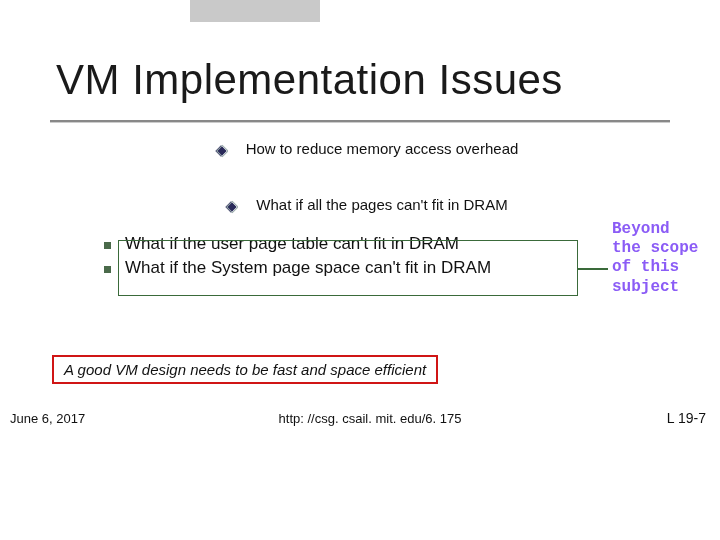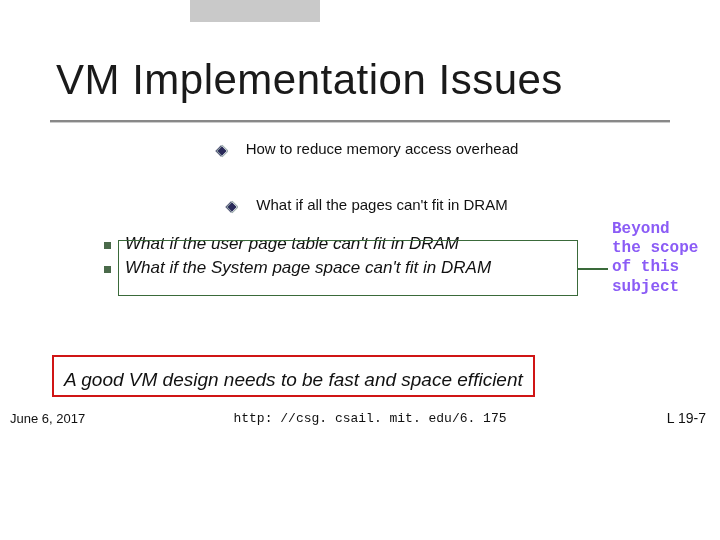--- a/index.html
+++ b/index.html
@@ -56,21 +56,20 @@
     height: 22px;
     position: relative;
     margin-right: 10px;
     margin-top: 4px;
   }
   .lvl1 .bullet svg { display:block; }
   .lvl2-group {
     margin-left: 48px;
     margin-top: -18px;
     margin-bottom: 23px;
-    font-style: italic;
   }
   .lvl2 {
     display: flex;
     align-items: flex-start;
     font-size: 17px;
     margin-bottom: 4px;
   }
   .lvl2 .sq {
     flex: 0 0 7px;
     height: 7px;
@@ -94,42 +93,42 @@
   }
   .callout-line {
     position: absolute;
     background: #3a6a3a;
   }
   .emph {
     position: absolute;
     left: 52px;
     top: 355px;
     border: 2px solid #d01515;
-    padding: 12px 10px 4px 10px;
+    padding: 4px 10px 4px 10px;
     font-style: italic;
-    font-size: 19px;
+    font-size: 15px;
     font-family: Verdana, Geneva, sans-serif;
   }
   .footer-left {
     position: absolute;
     left: 10px;
     bottom: 12px;
     font-size: 13px;
     color: #111;
     font-family: Arial, sans-serif;
   }
   .footer-center {
     position: absolute;
     left: 0;
     right: 0;
     bottom: 12px;
     text-align: center;
     font-size: 13px;
     color: #111;
-    font-family: Liberation Mono, monospace;
+    font-family: Liberation Sans, sans-serif;
     padding-left: 20px;
   }
   .footer-right {
     position: absolute;
     right: 14px;
     bottom: 12px;
     font-size: 14px;
     color: #111;
     font-family: Arial, sans-serif;
   }

